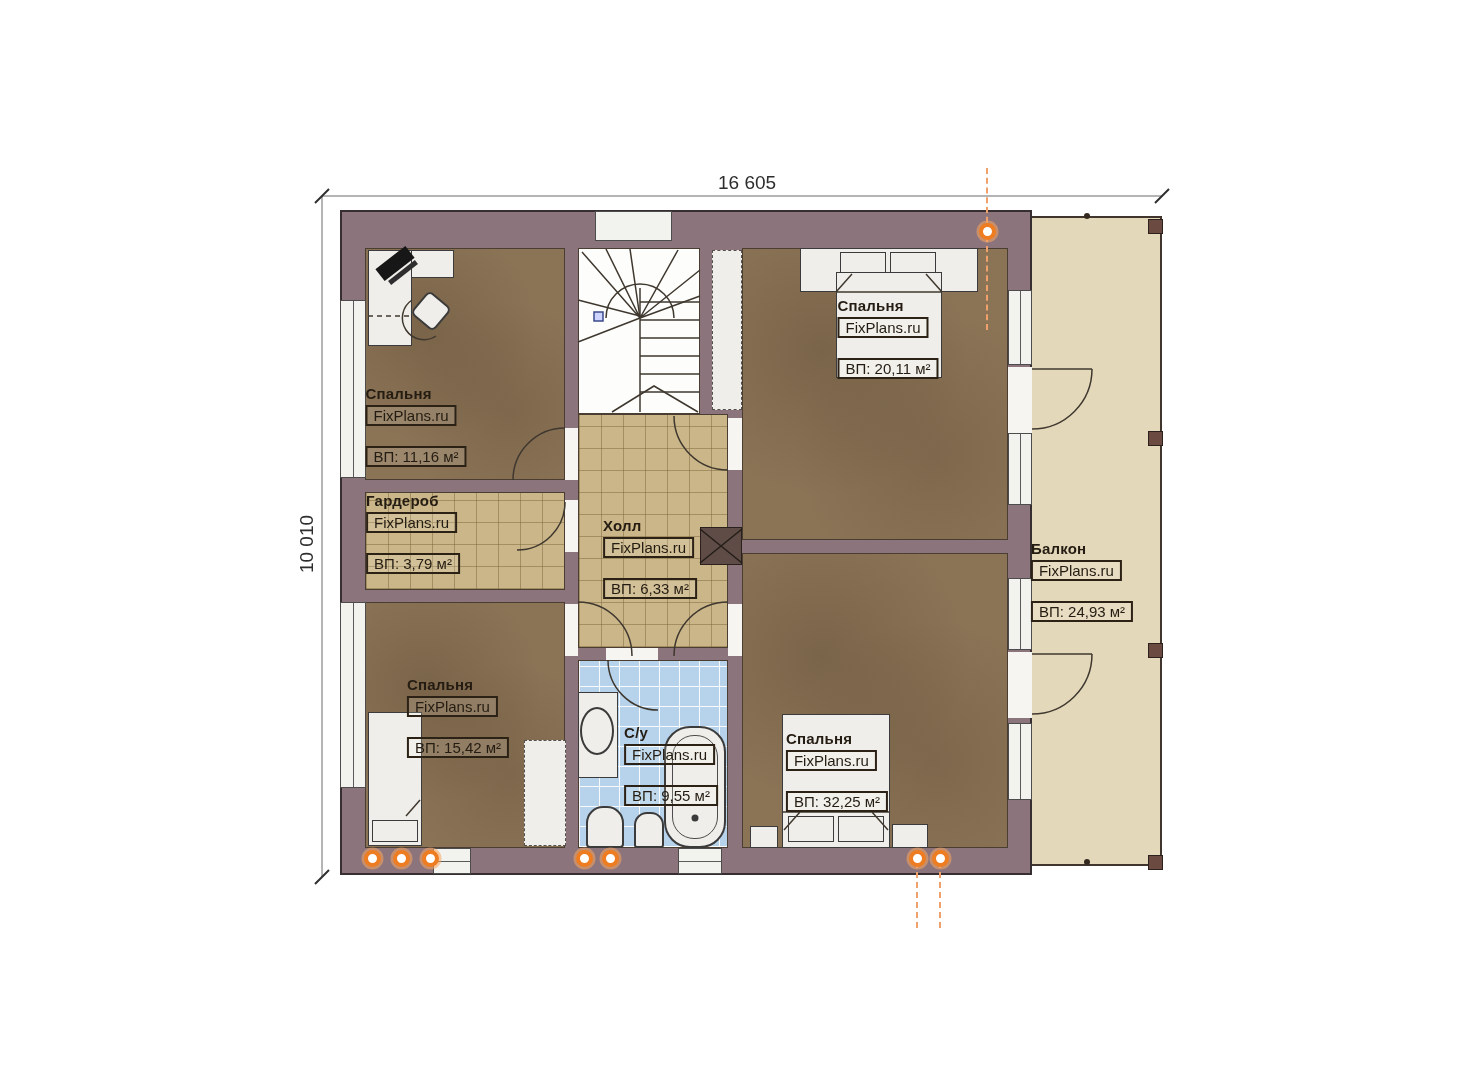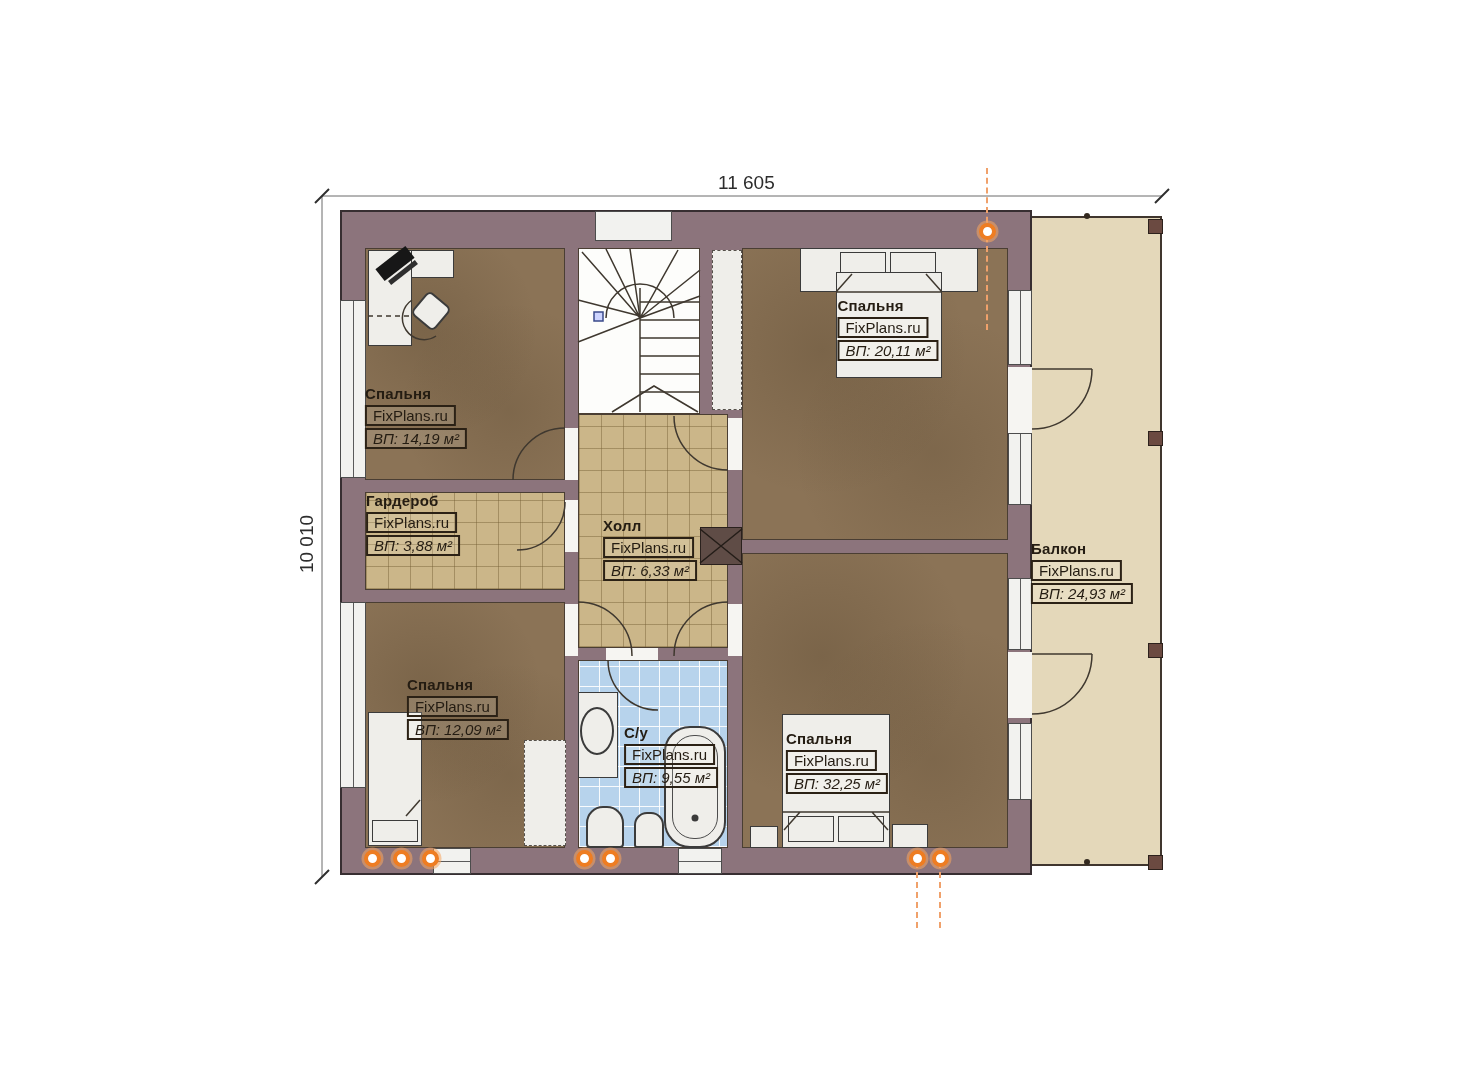--- a/index.html
+++ b/index.html
@@ -29,21 +29,21 @@
   
   .furn{position:absolute;background:#efeeea;border:1.5px solid #3b3b3b;box-sizing:border-box;}
   .furn-dash{border-style:dashed;border-color:#55504a;}
   .tub-inner{position:absolute;left:6px;top:7px;right:6px;bottom:7px;
       border:1.5px solid #4c4c4c;border-radius:22px;}
   
   .label{position:absolute;transform:translateX(-50%);text-align:center;color:#241c12;z-index:40;}
   .label-title{font-weight:bold;font-size:15px;letter-spacing:.2px;white-space:nowrap;}
   .label-box{display:inline-block;border:2px solid #2b2115;padding:0px 6px;font-size:15px;
       background:rgba(255,252,244,.15);margin-top:3px;white-space:nowrap;}
-  .label-box + .label-box{margin-top:2px;font-style:italic;}
+  .label-box + .label-box{margin-top:20px;}
   .lbl-col{display:flex;flex-direction:column;align-items:flex-start;}
   
   .dim-label{position:absolute;font-size:19px;color:#2d2d2d;z-index:45;}
   .dim-label.vert{transform:rotate(-90deg);transform-origin:center;}
   
   .marker{position:absolute;width:17px;height:17px;border-radius:50%;background:#fff;
       border:4.5px solid #ee7d22;box-sizing:border-box;
       box-shadow:0 0 0 2.5px rgba(247,166,94,.55);z-index:50;}
   .dash-v{position:absolute;width:0;border-left:2px dashed #f0a16b;z-index:48;}
   .post{position:absolute;width:13px;height:13px;background:#6b4a41;border:1px solid #2c211c;z-index:30;}
@@ -168,37 +168,37 @@
       <path d="M322 196 H1162"></path>
       <path d="M322 196 V877"></path>
     </g>
     <g stroke="#2e2e2e" stroke-width="2" fill="none">
       <path d="M315 203 L329 189"></path>
       <path d="M1155 203 L1169 189"></path>
       <path d="M315 884 L329 870"></path>
     </g>
   </svg>
 
-  <div class="dim-label" style="left:718px;top:172px;">11 605</div>
+  <div class="dim-label" style="left:718px;top:172px;">16 605</div>
   <div class="dim-label vert" style="left:278px;top:533px;">10 010</div>
 
   <div class="label lbl-col" style="left:416px;top:385px;">
     <div class="label-title">Спальня</div>
     <div class="label-box">FixPlans.ru</div>
-    <div class="label-box">ВП: 14,19 м²</div>
+    <div class="label-box">ВП: 11,16 м²</div>
   </div>
   <div class="label lbl-col" style="left:413px;top:492px;">
     <div class="label-title">Гардероб</div>
     <div class="label-box">FixPlans.ru</div>
-    <div class="label-box">ВП: 3,88 м²</div>
+    <div class="label-box">ВП: 3,79 м²</div>
   </div>
   <div class="label lbl-col" style="left:458px;top:676px;">
     <div class="label-title">Спальня</div>
     <div class="label-box">FixPlans.ru</div>
-    <div class="label-box">ВП: 12,09 м²</div>
+    <div class="label-box">ВП: 15,42 м²</div>
   </div>
   <div class="label lbl-col" style="left:650px;top:517px;">
     <div class="label-title">Холл</div>
     <div class="label-box">FixPlans.ru</div>
     <div class="label-box">ВП: 6,33 м²</div>
   </div>
   <div class="label lbl-col" style="left:671px;top:724px;">
     <div class="label-title">С/у</div>
     <div class="label-box">FixPlans.ru</div>
     <div class="label-box">ВП: 9,55 м²</div>

